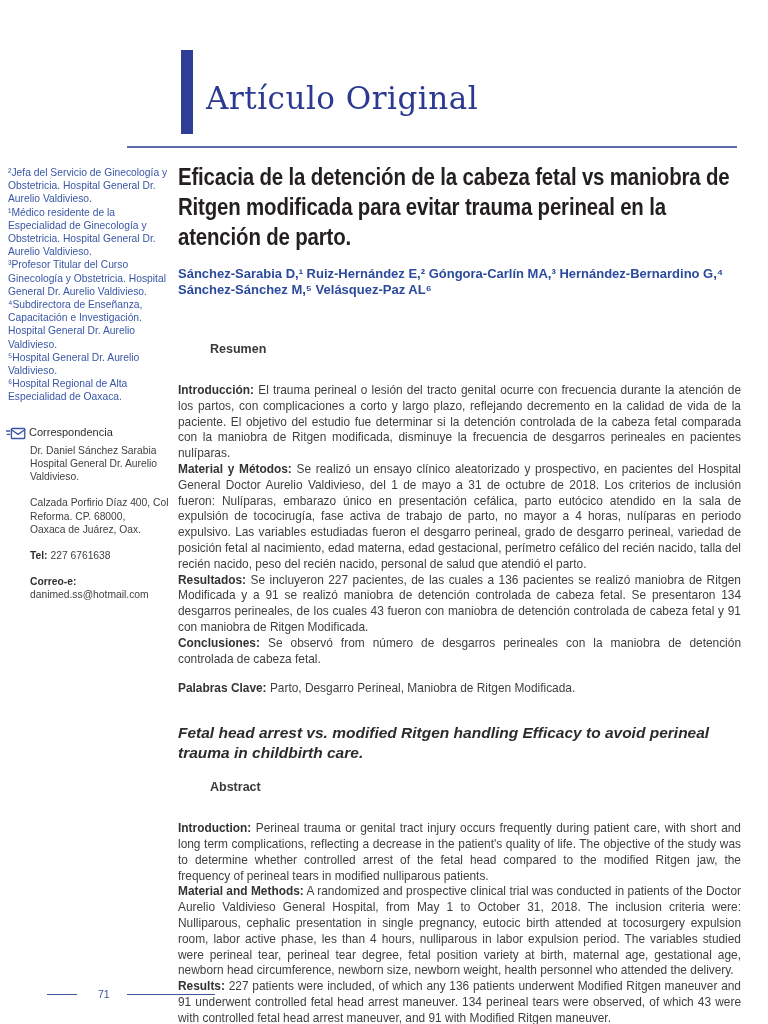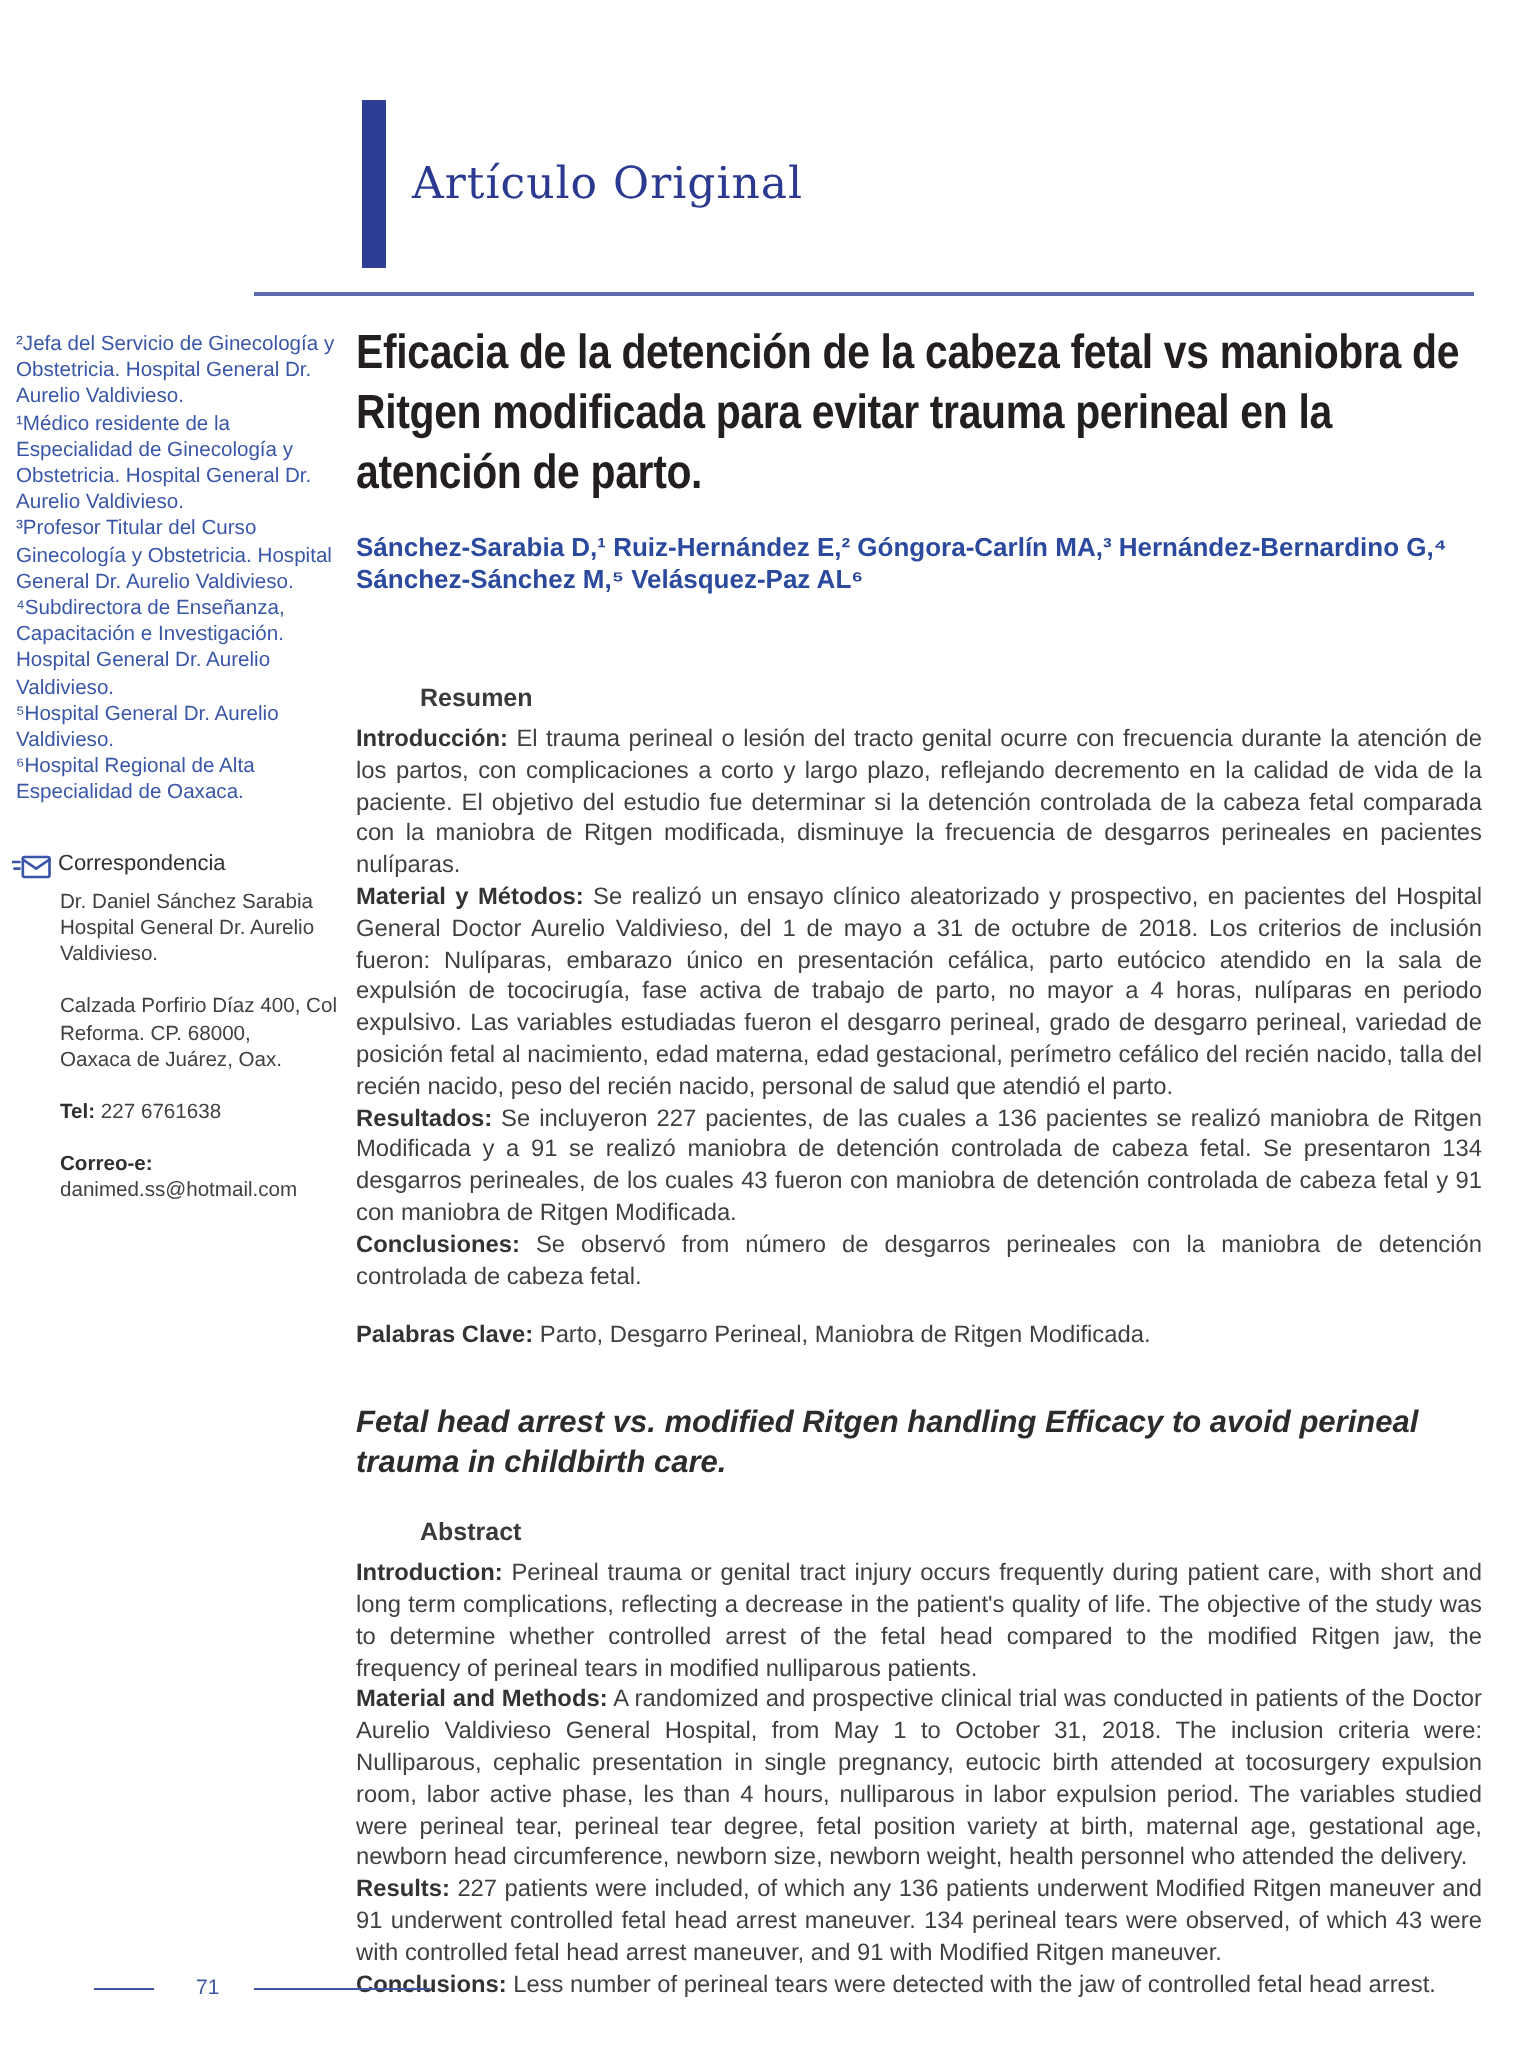--- a/index.html
+++ b/index.html
@@ -14,21 +14,21 @@
 
   
   .kicker-bar {
     position: absolute; left: 181px; top: 50px;
     width: 12px; height: 84px;
     background: #2e3d96;
   }
   .kicker-title {
     position: absolute; left: 206px; top: 80px;
     font-family: "DejaVu Serif", serif;
-    font-size: 22px; color: #2b3a90;
+    font-size: 31px; color: #2b3a90;
     letter-spacing: 0.5px;
   }
   .header-rule {
     position: absolute; left: 127px; top: 146px;
     width: 610px; height: 2px;
     background: #5c6bae;
   }
 
   
   .sidebar {
@@ -63,21 +63,21 @@
   .article-authors {
     margin-top: 14px;
     font-size: 13px; line-height: 16px;
     font-weight: bold; color: #2b4a9d;
   }
   .sec-heading {
     margin-top: 44px;
     font-size: 12.5px; font-weight: bold; color: #3a3a3a; padding-left: 32px;
   }
   .body-block {
-    margin-top: 6px;
+    margin-top: 27px;
     font-size: 11.9px; line-height: 15.8px;
     text-align: justify; color: #3f3f3f;
   }
   .body-block p { margin: 0; }
   .body-block strong, .kw strong { color: #333333; }
   .kw {
     margin-top: 14px;
     font-size: 11.9px; line-height: 15.8px; color: #3f3f3f;
   }
   .article-title-en {

